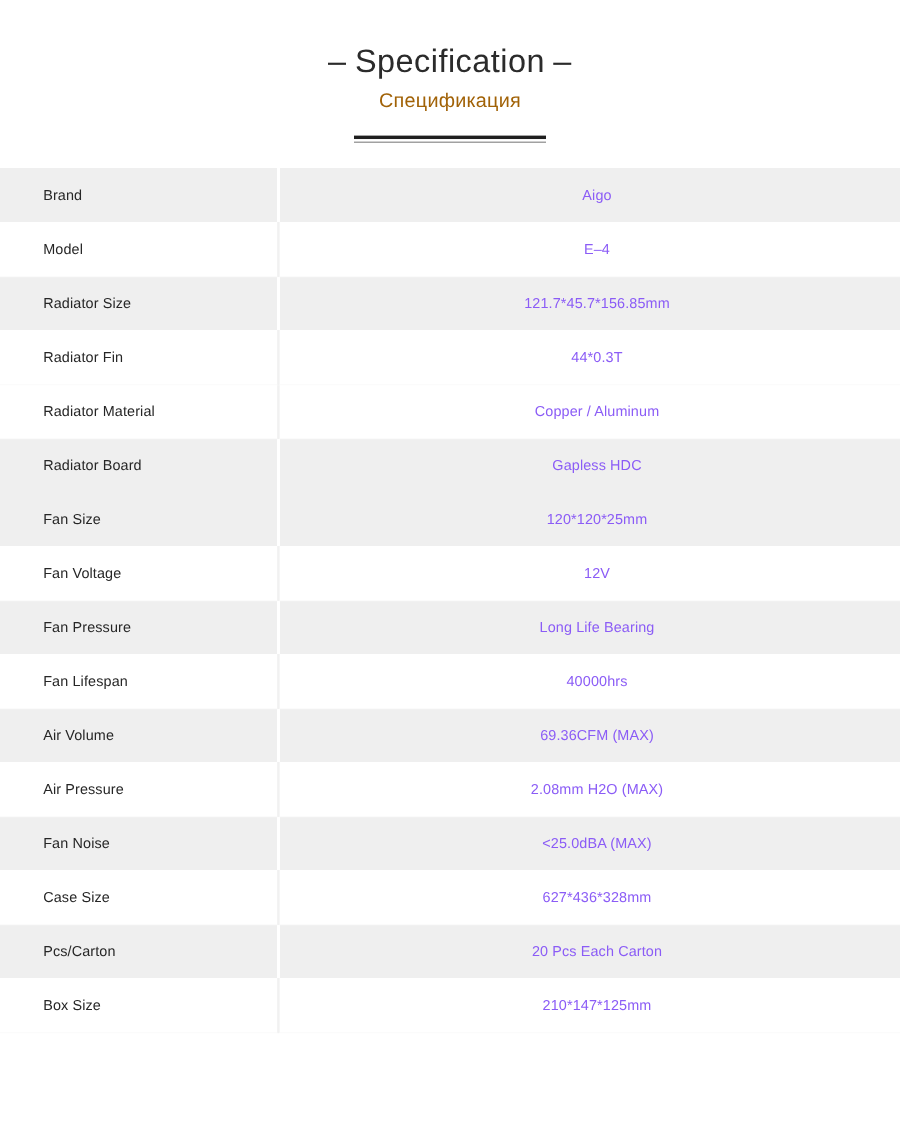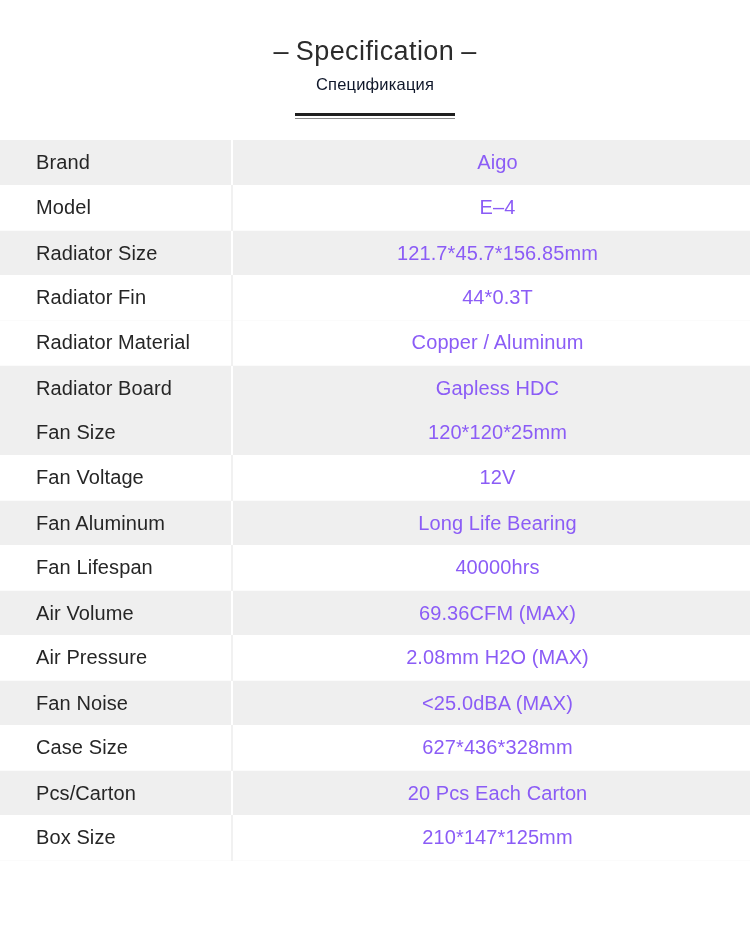--- a/index.html
+++ b/index.html
@@ -40,21 +40,21 @@
   .spec-title .dash {
     display: inline-block;
     padding: 0 7px;
     color: #2b2b2b;
   }
 
   .spec-subtitle {
     margin-top: 5px;
     font-size: 16.5px;
     font-weight: 400;
-    color: #0f172a;
+    color: #a16207;
     letter-spacing: 0.2px;
     line-height: 1.25;
     white-space: nowrap;
   }
 
   .spec-rule {
     width: 160px;
     margin: 19px auto 0 auto;
   }
   .spec-rule .rule-thick {
@@ -86,21 +86,21 @@
   }
   .spec-row.plain {
     background: #ffffff;
   }
 
   .spec-cell-label,
   .spec-cell-value {
     height: 45px;
     vertical-align: middle;
     font-weight: 400;
-    font-size: 20px;
+    font-size: 12px;
     color: #262626;
     letter-spacing: 0.1px;
     white-space: nowrap;
     overflow: hidden;
   }
 
   .spec-cell-label {
     width: 232px;
     padding-left: 36px;
     text-align: left;
@@ -174,21 +174,21 @@
         </tr>
       <tr class="spec-row alt">
           <td class="spec-cell-label">Fan Size</td>
           <td class="spec-cell-value">120*120*25mm</td>
         </tr>
       <tr class="spec-row plain">
           <td class="spec-cell-label">Fan Voltage</td>
           <td class="spec-cell-value">12V</td>
         </tr>
       <tr class="spec-row alt">
-          <td class="spec-cell-label">Fan Aluminum</td>
+          <td class="spec-cell-label">Fan Pressure</td>
           <td class="spec-cell-value">Long Life Bearing</td>
         </tr>
       <tr class="spec-row plain">
           <td class="spec-cell-label">Fan Lifespan</td>
           <td class="spec-cell-value">40000hrs</td>
         </tr>
       <tr class="spec-row alt">
           <td class="spec-cell-label">Air Volume</td>
           <td class="spec-cell-value">69.36CFM (MAX)</td>
         </tr>

